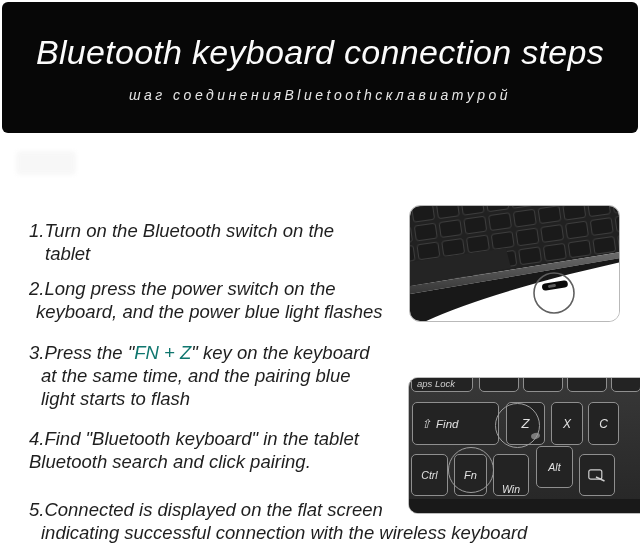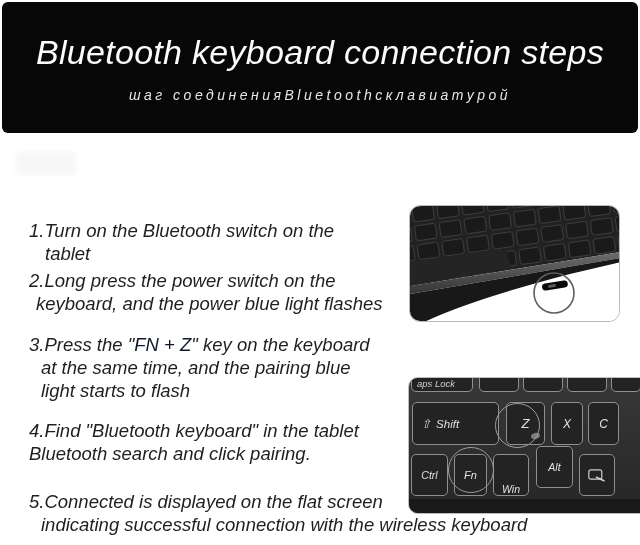--- a/index.html
+++ b/index.html
@@ -31,23 +31,23 @@
 
   
   .steps { position:absolute; left:29px; top:219px; width:600px; }
   .step {
     white-space:pre-line; font-size:18.5px; line-height:23px;
     color:#1f1f1f;
   }
   .hang16 { padding-left:16px; text-indent:-16px; }
   .hang11 { padding-left:12px; text-indent:-12px; }
   .hang6  { padding-left:7px;  text-indent:-7px; }
-  .mb10 { margin-bottom:4px; } .mb18 { margin-bottom:18px; }
+  .mb10 { margin-bottom:12px; } .mb18 { margin-bottom:18px; }
   .mb17 { margin-bottom:17px; } .mb25 { margin-bottom:25px; }
-  .keycombo { color:#0f172a; }
+  .keycombo { color:#0f766e; }
 
   
   .photo { position:absolute; overflow:hidden; }
   .photo1 {
     left:409px; top:205px; width:211px; height:117px;
     border:1px solid #b9b9b9; border-radius:11px; background:#ffffff;
   }
   .photo1 svg { display:block; }
   .photo2 {
     left:408px; top:377px; width:256px; height:137px;
@@ -154,21 +154,21 @@
     <div class="key key-caps">
         <span>aps Lock</span>
       </div>
     <div class="key key-blank1"></div>
     <div class="key key-blank2"></div>
     <div class="key key-blank3"></div>
     <div class="key key-blank4"></div>
 
     <div class="key key-shift">
       <span class="shift-glyph">⇧</span>
-      <span>Shift</span>
+      <span>Find</span>
     </div>
     <div class="key key-z">
       <span>Z</span>
       <span class="z-indicator"></span>
     </div>
     <div class="key key-x">
         <span>X</span>
       </div>
     <div class="key key-c">
         <span>C</span>

